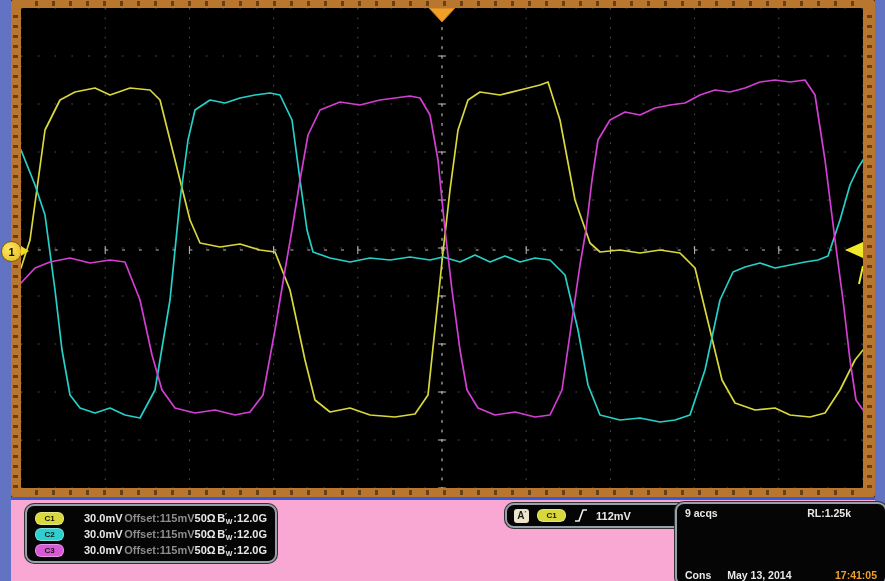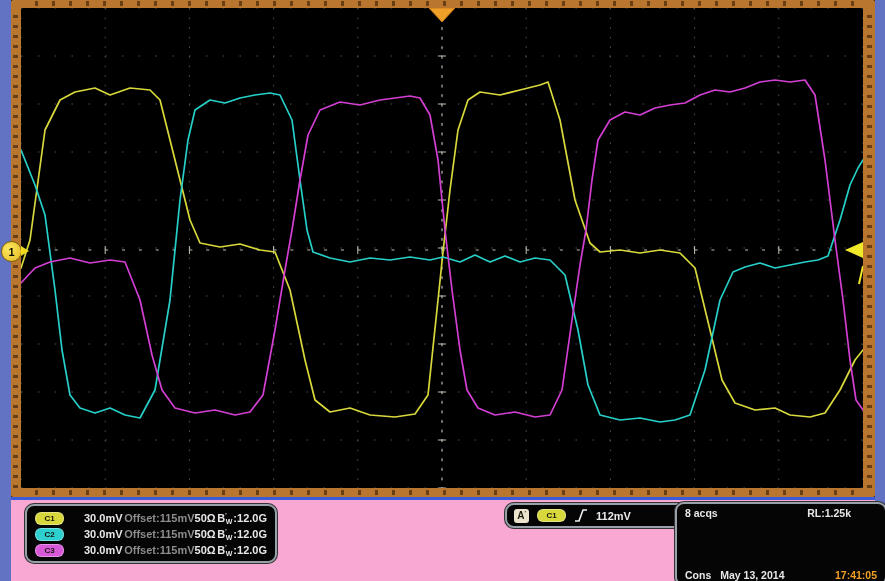--- a/index.html
+++ b/index.html
@@ -47,21 +47,21 @@
   .abadge sup{font-size:6px;line-height:8px;}
 
   .acq-box{left:664px;top:2px;width:192px;height:74px;padding:3px 8px;display:flex;flex-direction:column;
            justify-content:space-between;font-size:10.5px;font-weight:bold;}
   .acq-row{display:flex;align-items:center;}
   .acq-row.r1{justify-content:space-between;}
   .stopped{color:#e03030;width:62px;}
   .singleseq{flex:1;text-align:center;}
   .acqs{width:100px;}
   .rl{margin-left:auto;padding-right:26px;}
-  .consdate{gap:9px;display:flex;justify-content:center;}
+  .consdate{gap:16px;display:flex;justify-content:center;}
   .time{margin-left:auto;color:#f0a028;}
 </style>
 </head>
 <body>
 
 <div class="screen">
   <div class="edge left"></div>
   <div class="edge right"></div>
 
   <div class="frame">
@@ -166,21 +166,21 @@
         </span>
       <span class="pill" style="background: rgb(216, 216, 60);">C1</span>
       <svg width="14" height="15" viewBox="0 0 14 15">
         <path d="M1,13 L5,13 L9,2 L13,2" stroke="#f0f0f0" stroke-width="1.6" fill="none"></path>
       </svg>
       <span>112mV</span>
     </div>
 
     <div class="box acq-box">
       <div class="acq-row">
-        <span class="acqs">8 acqs</span>
+        <span class="acqs">9 acqs</span>
         <span class="rl">RL:1.25k</span>
       </div>
       <div class="acq-row consdate">
         <span>Cons</span>
         <span>May 13, 2014</span>
         <span class="time">17:41:05</span>
       </div>
     </div>
   </div>
 </div>

